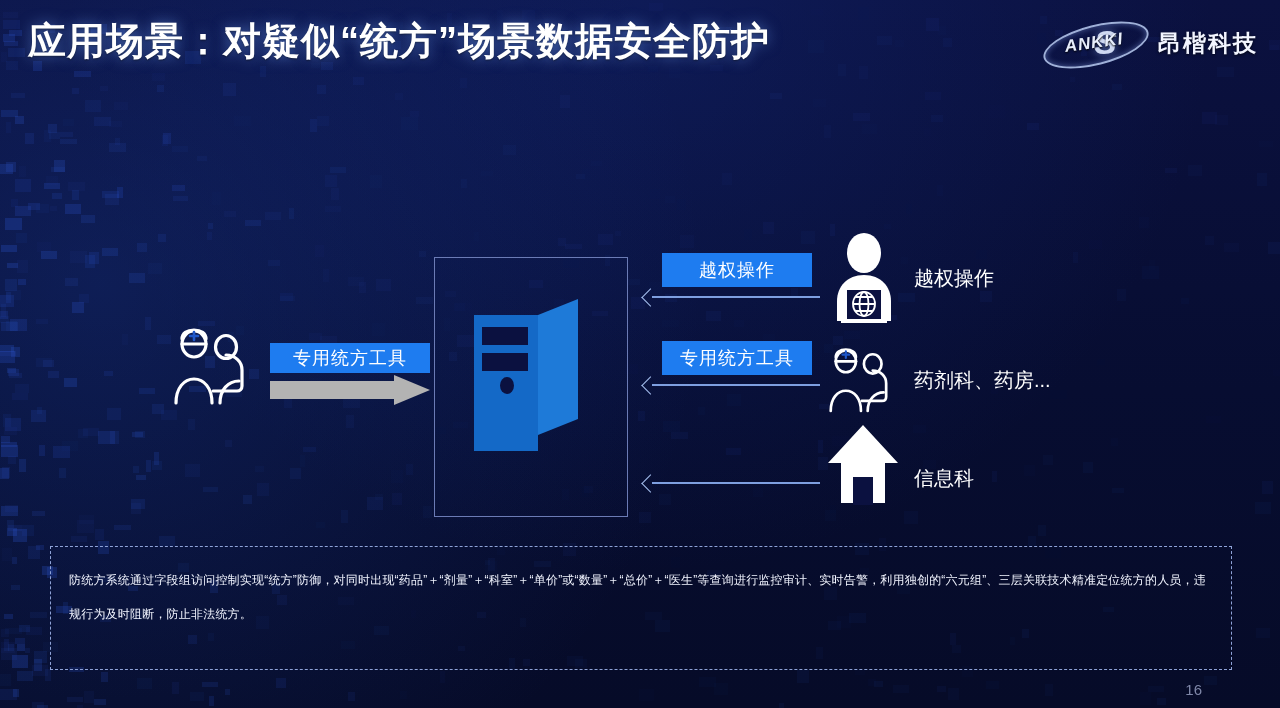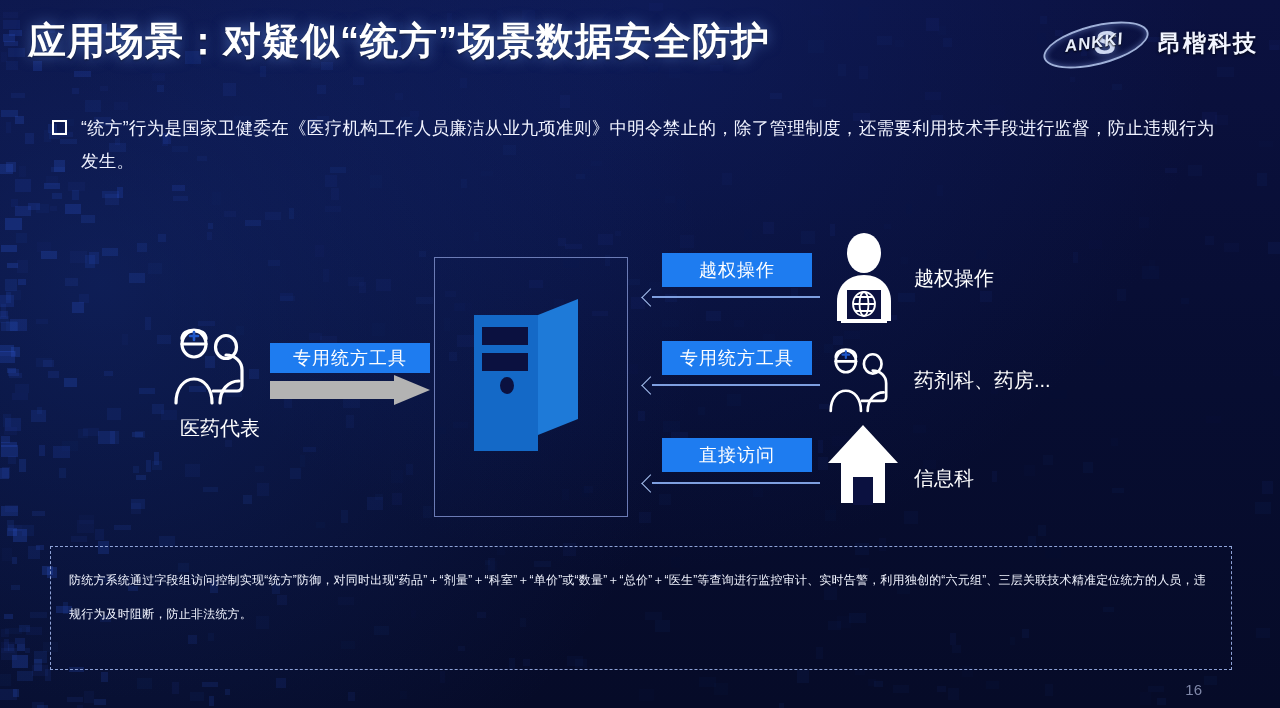--- a/index.html
+++ b/index.html
@@ -623,44 +623,39 @@
     <div class="logo">
       <div class="logo-mark">
         <div class="logo-ring"></div>
         <div class="logo-s">S</div>
         <div class="logo-ank">ANKKI</div>
       </div>
       <div class="logo-cn">昂楷科技</div>
     </div>
   </div>
 
-  <div class="bullet">
-    <div class="bullet-mark"></div>
-    <div class="bullet-text">“统方”行为是国家卫健委在《医疗机构工作人员廉洁从业九项准则》中明令禁止的，除了管理制度，还需要利用技术手段进行监督，防止违规行为发生。</div>
-  </div>
 
   <div class="diagram">
 
     <div class="actor-left">
       <svg viewBox="0 0 100 80" width="100" height="80" aria-hidden="true">
         <g fill="none" stroke="#ffffff" stroke-width="3.2" stroke-linejoin="round" stroke-linecap="round">
           <path d="M58 30c9 0 16 6.5 16 15v16c0 3-2 5-5 5H45"></path>
           <ellipse cx="58" cy="22" rx="10.5" ry="11.5"></ellipse>
           <path d="M52 78c0-13 8-22 19-22"></path>
           <ellipse cx="26" cy="19" rx="12" ry="13"></ellipse>
           <path d="M14 14c0-6 5-9 12-9s12 3 12 9"></path>
           <path d="M14 19h24"></path>
           <path d="M8 78c0-15 8-24 18-24s18 9 18 24"></path>
         </g>
         <g stroke="#1e56c8" stroke-width="2.6" stroke-linecap="round">
           <path d="M26 7v8M22 11h8"></path>
         </g>
       </svg>
     </div>
-    <div class="actor-left-label">医药代表</div>
 
     <div class="tag" id="tag-left" style="left:270px;top:118px;width:160px;height:30px;">专用统方工具</div>
     <div class="gray-arrow">
       <div class="ga-body"></div>
         <div class="ga-head"></div>
     </div>
 
     <div class="server-box"></div>
     <div class="server-icon">
       <div class="srv-front"></div>
@@ -706,21 +701,20 @@
           <path d="M14 19h24"></path>
           <path d="M8 78c0-15 8-24 18-24s18 9 18 24"></path>
         </g>
         <g stroke="#1e56c8" stroke-width="2.6" stroke-linecap="round">
           <path d="M26 7v8M22 11h8"></path>
         </g>
       </svg>
     </div>
     <div class="actor-r-label" style="left:914px;top:142px;">药剂科、药房...</div>
 
-    <div class="tag" style="left:662px;top:213px;width:150px;height:34px;">直接访问</div>
     <div class="arrow-l" style="left:644px;top:252px;width:176px;">
       <div class="arrow-head"></div>
         <div class="arrow-line" style="width:168px;"></div>
     </div>
     <div class="actor-r" style="left:826px;top:198px;width:74px;height:82px;">
       <svg viewBox="0 0 74 82" width="74" height="82" aria-hidden="true">
         <path d="M37 2 2 40h13v40h44V40h13z" fill="#ffffff"></path>
         <rect x="27" y="54" width="20" height="28" fill="#0b1140"></rect>
       </svg>
     </div>

